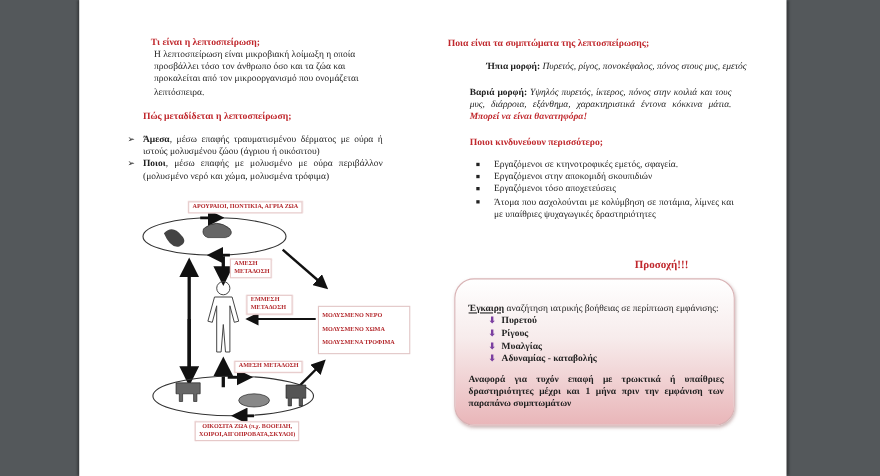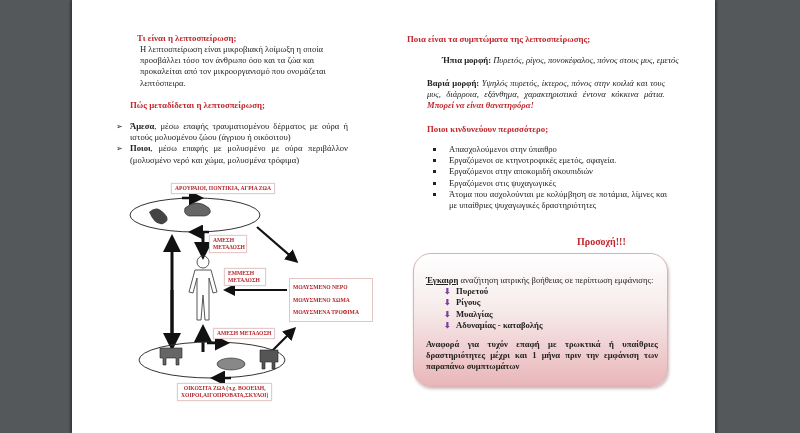--- a/index.html
+++ b/index.html
@@ -117,24 +117,23 @@
   <div class="abs red h" style="left:335px;top:34px;">Ποια είναι τα συμπτώματα της λεπτοσπείρωσης;</div>
   <div class="abs txt just" style="left:355px;top:55px;width:238px;margin-left:15px;">
     <b>Ήπια μορφή:</b><span class="ital"> Πυρετός, ρίγος, πονοκέφαλος, πόνος στους μυς, εμετός</span>
   </div>
   <div class="abs txt just" style="left:355px;top:78px;width:238px;">
     <b>Βαριά μορφή:</b><span class="ital"> Υψηλός πυρετός, ίκτερος, πόνος στην κοιλιά και τους μυς, διάρροια, εξάνθημα, χαρακτηριστικά έντονα κόκκινα μάτια. </span><span class="red ital">Μπορεί να είναι θανατηφόρα!</span>
   </div>
 
   <div class="abs red h" style="left:355px;top:124px;">Ποιοι κινδυνεύουν περισσότερο;</div>
   <ul class="abs bullets sq txt just" style="left:355px;top:144px;width:240px;">
-    <li>Απασχολούμενοι στην ύπαιθρο</li>
     <li>Εργαζόμενοι σε κτηνοτροφικές εμετός, σφαγεία.</li>
     <li>Εργαζόμενοι στην αποκομιδή σκουπιδιών</li>
-    <li>Εργαζόμενοι στις ψυχαγωγικές</li>
+    <li>Εργαζόμενοι τόσο αποχετεύσεις</li>
     <li>Άτομα που ασχολούνται με κολύμβηση σε ποτάμια, λίμνες και με υπαίθριες ψυχαγωγικές δραστηριότητες</li>
   </ul>
 
   <div class="abs red" style="left:505px;top:236px;font-size:10px;">Προσοχή!!!</div>
 
   <div class="warn" style="left:341px;">
     <div class="inner txt">
       <div class="just" style="width:228px;margin-top:11px;">
         <b style="text-decoration:underline;">Έγκαιρη</b><span> αναζήτηση ιατρικής βοήθειας σε περίπτωση εμφάνισης:</span>
       </div>

